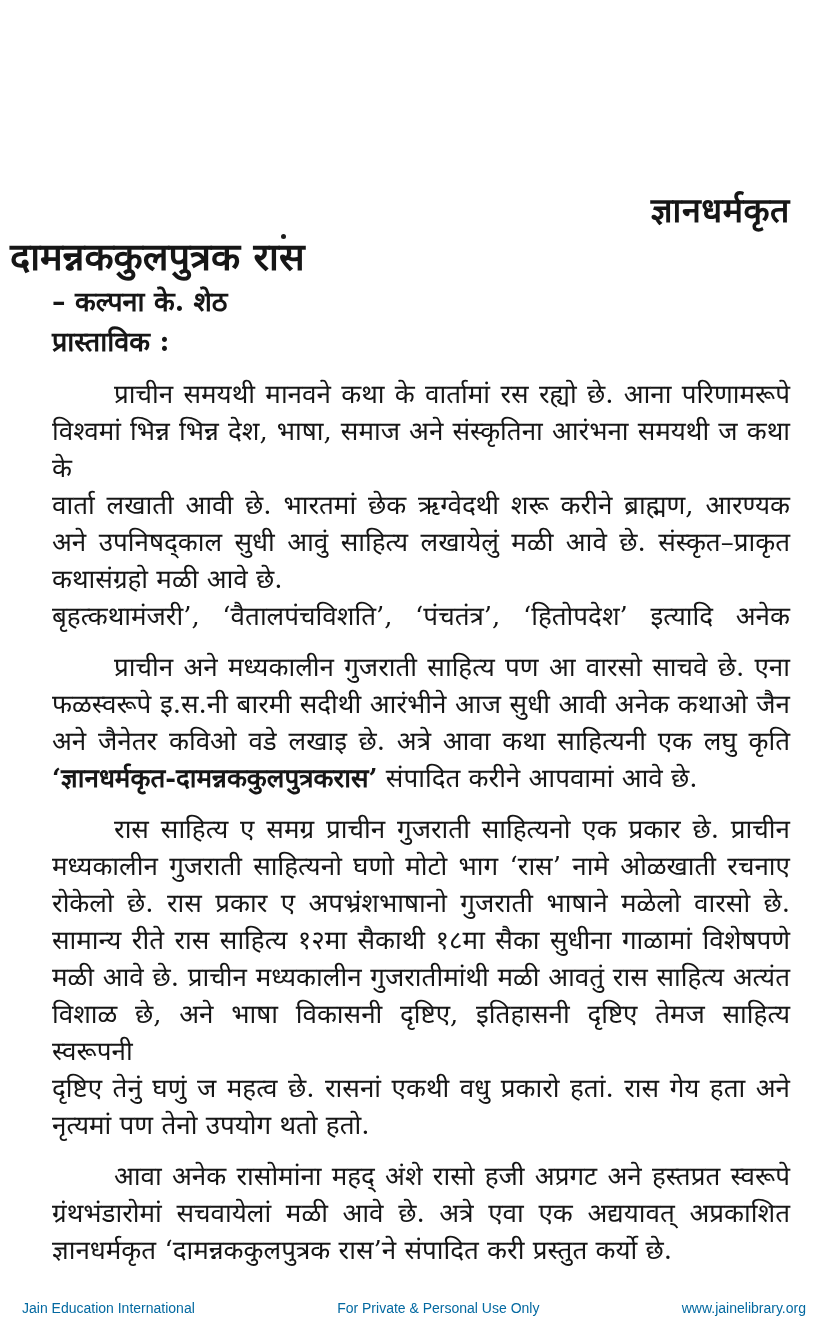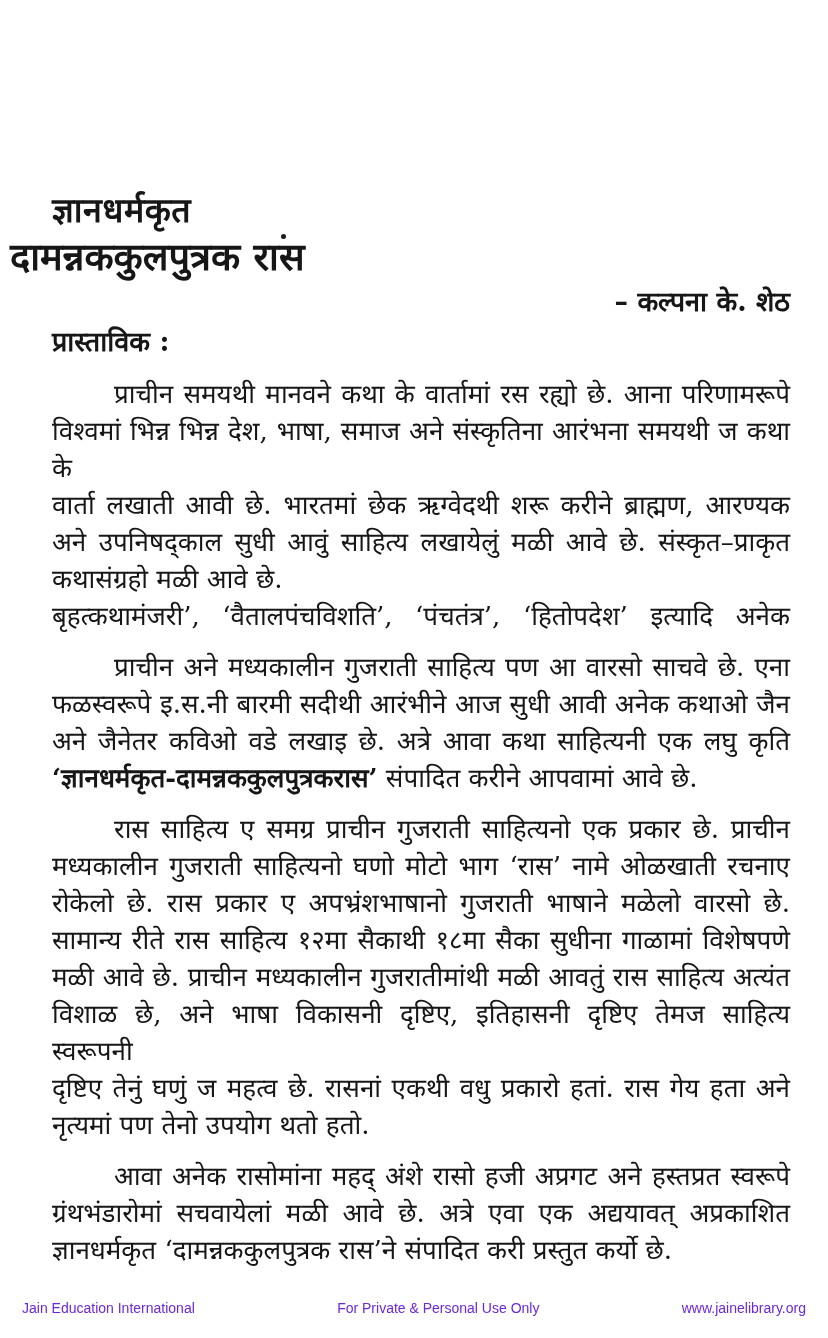--- a/index.html
+++ b/index.html
@@ -7,31 +7,31 @@
     position:relative;
     width:828px; height:1338px;
     margin:0 auto;
     background:#ffffff;
     overflow:hidden;
     font-family:"DejaVu Serif","Liberation Serif",serif;
     color:#161616;
   }
   .content { padding:190px 38px 0 52px; }
   .doc-title {
-    margin:0; text-align:left;
+    margin:0; text-align:right;
     font-size:34px; line-height:40px; font-weight:bold;
     letter-spacing:0.5px;
   }
   .doc-subtitle {
     margin:4px 0 0 0; text-align:left;
     position:relative; left:-42px;
     font-size:38px; line-height:46px; font-weight:bold;
   }
   .author-line {
-    margin-top:6px; text-align:right;
+    margin-top:6px; 
     font-size:27px; line-height:32px; font-weight:bold;
   }
   .section-heading {
     margin-top:6px;
     font-size:27px; line-height:36px; font-weight:bold;
   }
   .para { margin:0 0 14px 0; }
   .para.first-para { margin-top:16px; }
   .line {
     font-size:26px; line-height:37px;
@@ -43,21 +43,21 @@
   .bold-inline { font-weight:bold; }
   .ink-speck {
     position:absolute; left:281px; top:234px;
     width:5px; height:5px; background:#1c1c1c; border-radius:50%;
   }
   .footer {
     position:absolute; left:0; right:0; bottom:22px;
     display:flex; justify-content:space-between; align-items:flex-start;
     padding:0 22px;
     font-family:"Liberation Sans","DejaVu Sans",sans-serif;
-    font-size:14px; color:#6d28d9;
+    font-size:14px; color:#0369a1;
   }
 </style>
 </head>
 <body>
 
 <div class="page">
   <span class="ink-speck"></span>
 
   <div class="content">
     <h1 class="doc-title">ज्ञानधर्मकृत</h1>

